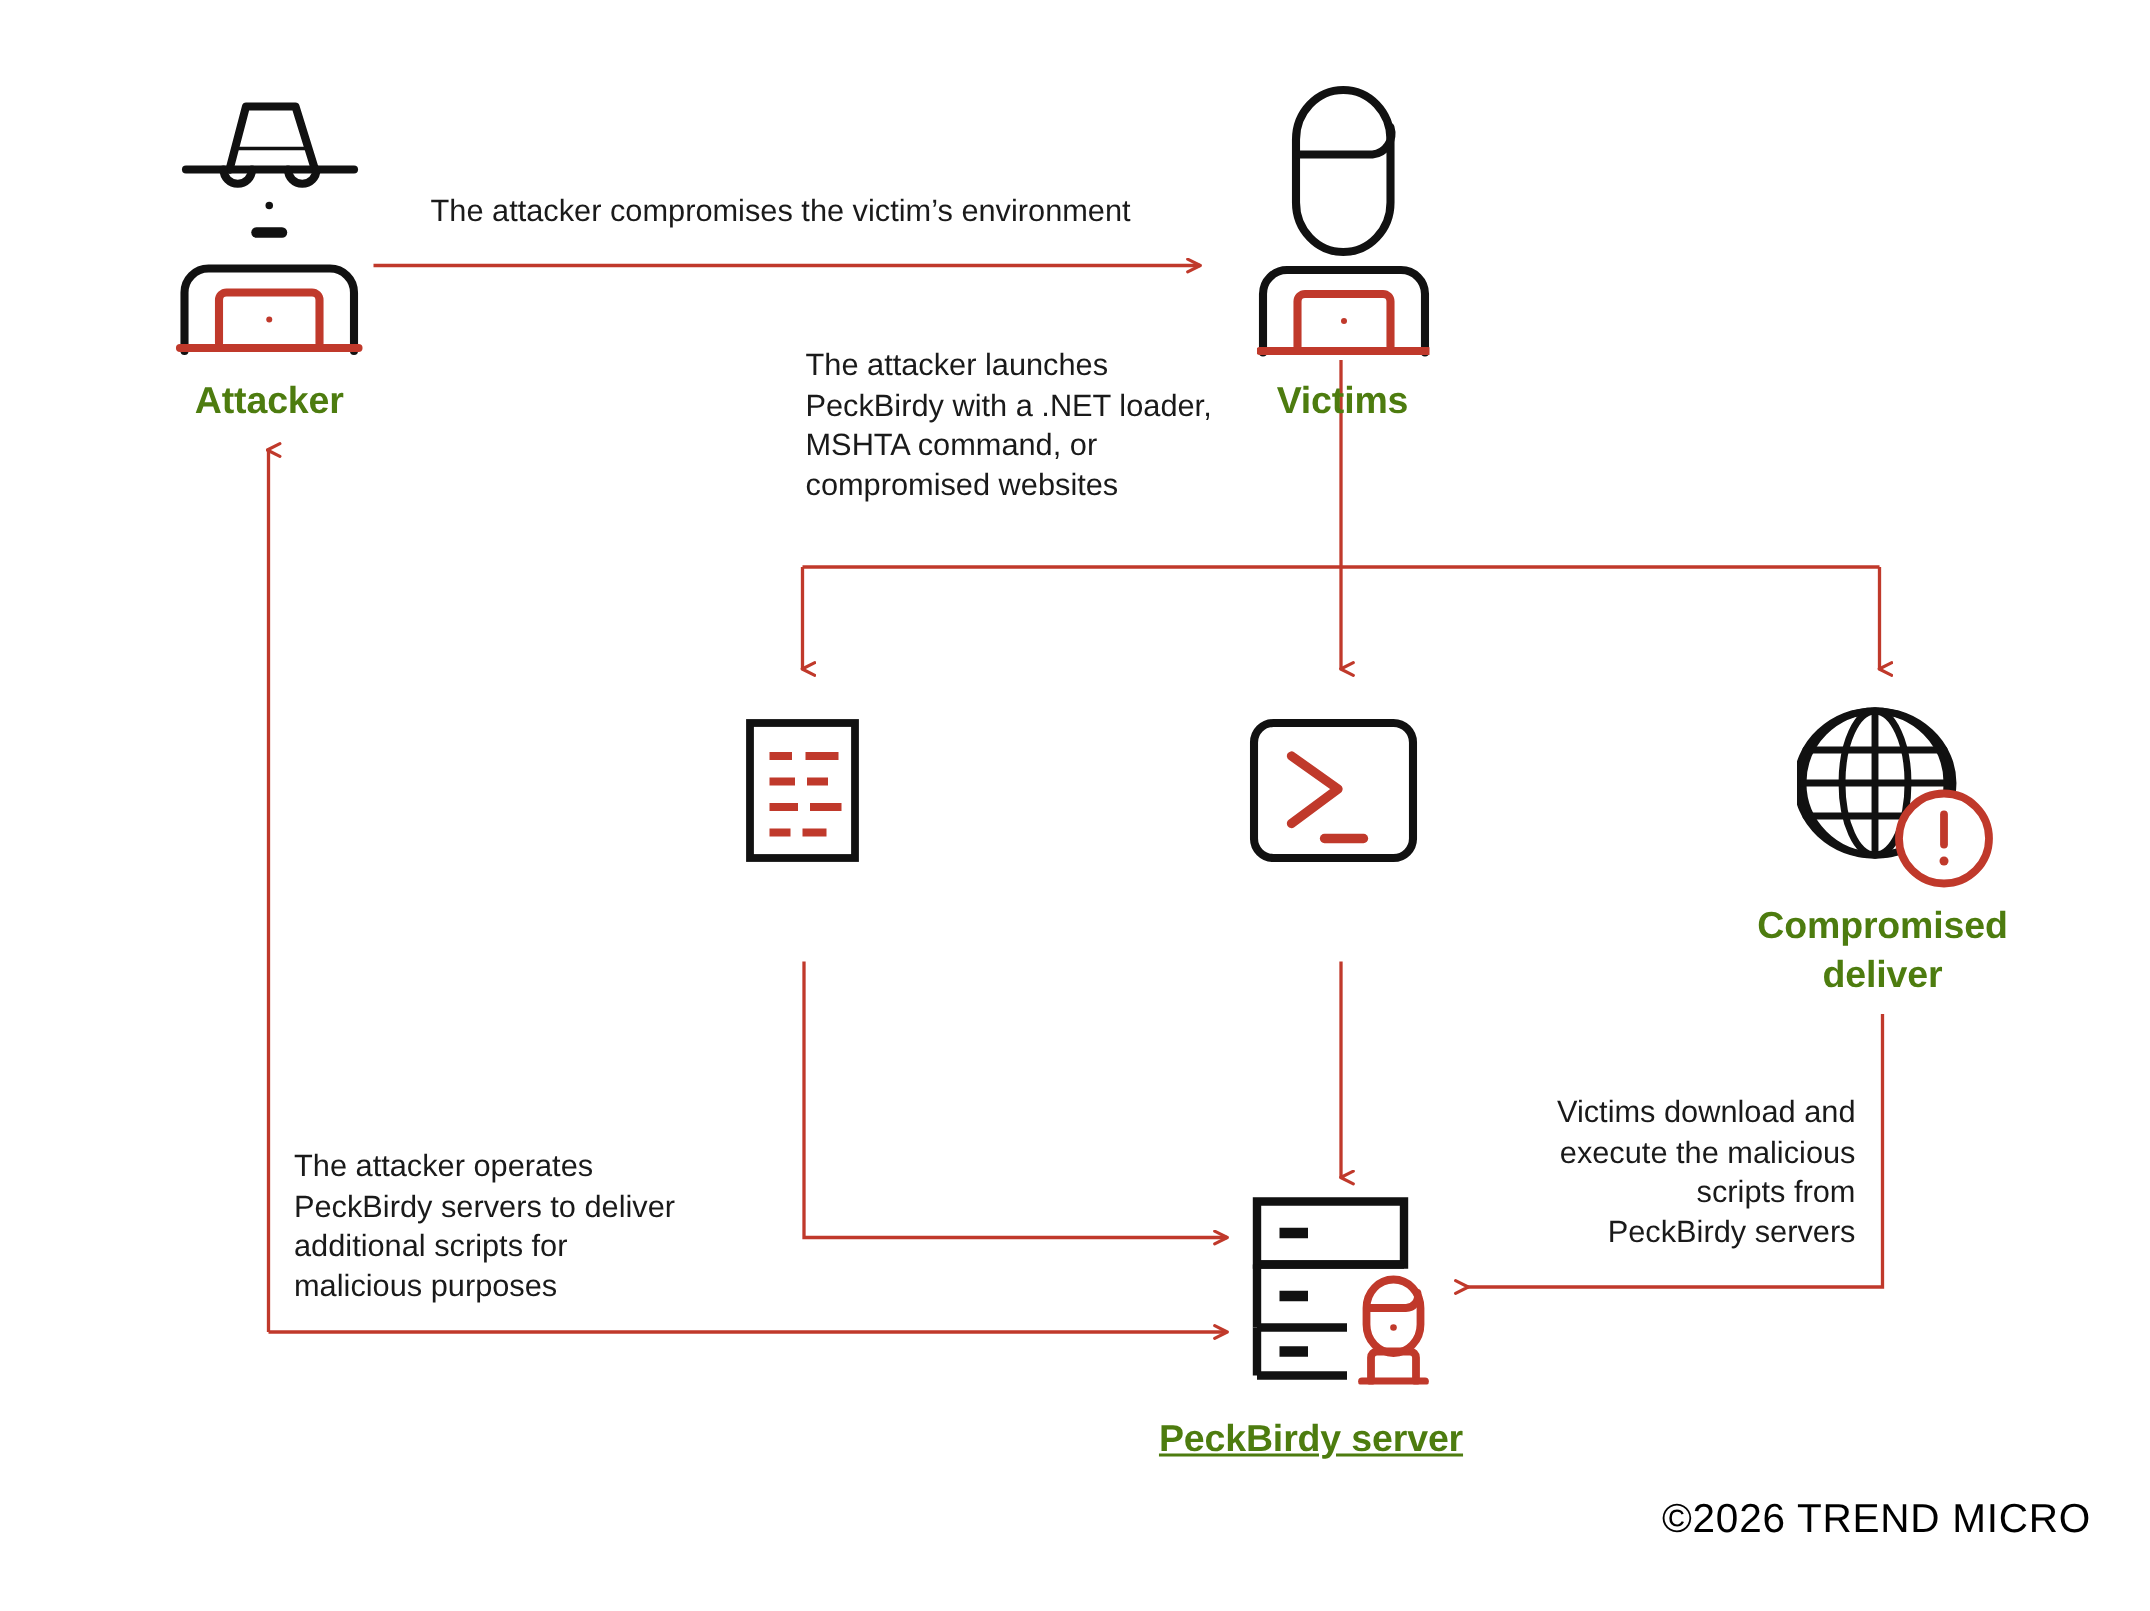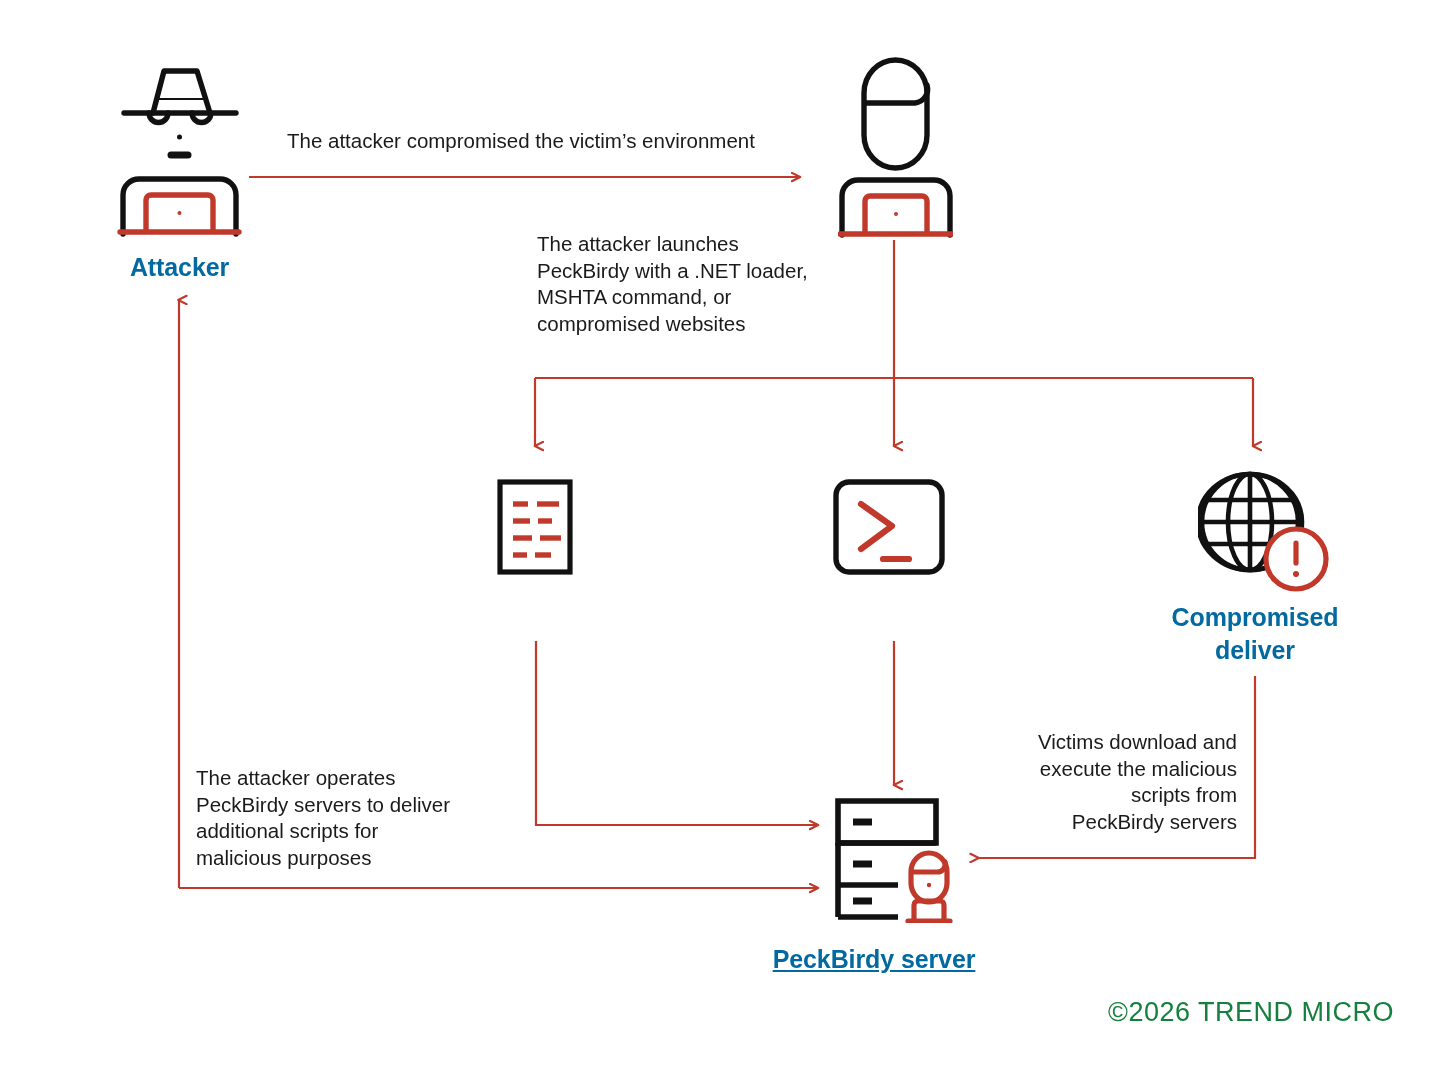--- a/index.html
+++ b/index.html
@@ -25,38 +25,38 @@
     height: 1074px;
     pointer-events: none;
   }
   .node {
     position: absolute;
   }
   .node-label {
     position: absolute;
     text-align: center;
     font-weight: bold;
-    color: #0369a1;
+    color: #4d7c0f;
     font-size: 25px;
     line-height: 33px;
     letter-spacing: -0.1px;
     white-space: pre-line;
   }
   .caption {
     position: absolute;
     color: #1a1a1a;
     font-size: 20.5px;
     line-height: 26.5px;
     white-space: pre-line;
   }
   .caption.right { text-align: right; }
   .caption.left  { text-align: left; }
   .copyright {
     position: absolute;
-    color: #15803d;
+    color: #000000;
     font-size: 27px;
     letter-spacing: 0.5px;
     white-space: nowrap;
   }
 </style>
 </head>
 <body>
 
 <div id="canvas">
 
@@ -139,20 +139,21 @@
 
         <path d="M4,180 L4,141 a16,16 0 0 1 16,-16 L96,125 a16,16 0 0 1 16,16 L112,180"></path>
       </g>
       <g fill="none" stroke="#c0392b" stroke-width="5.4" stroke-linecap="round" stroke-linejoin="round">
         <path d="M27,176 L27,146 a5,5 0 0 1 5,-5 L84,141 a5,5 0 0 1 5,5 L89,176"></path>
         <path d="M2,179 L114,179"></path>
         <path d="M58,159 L58,159" stroke-width="4"></path>
       </g>
     </svg>
   </div>
+  <div class="node-label" style="left:780px; top:251px; width:230px;">Victims</div>
 
   <div class="node" style="left:497px; top:479px; width:76px; height:96px;">
     <svg width="76" height="96" viewBox="0 0 76 96" xmlns="http://www.w3.org/2000/svg">
       <rect x="3" y="3" width="70" height="90" fill="none" stroke="#111111" stroke-width="5.2"></rect>
       <g stroke="#c0392b" stroke-width="5.4" stroke-linecap="butt">
         <path d="M16,25 L31,25"></path>
           <path d="M40,25 L62,25"></path>
         <path d="M16,42 L33,42"></path>
           <path d="M41,42 L55,42"></path>
         <path d="M16,59 L35,59"></path>
@@ -215,21 +216,21 @@
         <rect x="79" y="58" width="36" height="49" rx="18" ry="19"></rect>
         <path d="M80,77 L105,77 a8,8 0 0 0 8,-10"></path>
         <path d="M97,90 L97,90" stroke-width="4.4"></path>
         <path d="M82,126 L82,110 a4,4 0 0 1 4,-4 L108,106 a4,4 0 0 1 4,4 L112,126"></path>
         <path d="M76,126 L118,126"></path>
       </g>
     </svg>
   </div>
   <div class="node-label" style="left:704px; top:943px; width:340px;text-decoration:underline;">PeckBirdy server</div>
 
-  <div class="caption left" style="left:287px; top:128px; width:520px;">The attacker compromised the victim’s environment</div>
+  <div class="caption left" style="left:287px; top:128px; width:520px;">The attacker compromises the victim’s environment</div>
 
   <div class="caption left" style="left:537px; top:231px; width:310px;">The attacker launches
 PeckBirdy with a .NET loader,
 MSHTA command, or
 compromised websites</div>
 
   <div class="caption right" style="left:975px; top:729px; width:262px;">Victims download and
 execute the malicious
 scripts from
 PeckBirdy servers</div>

